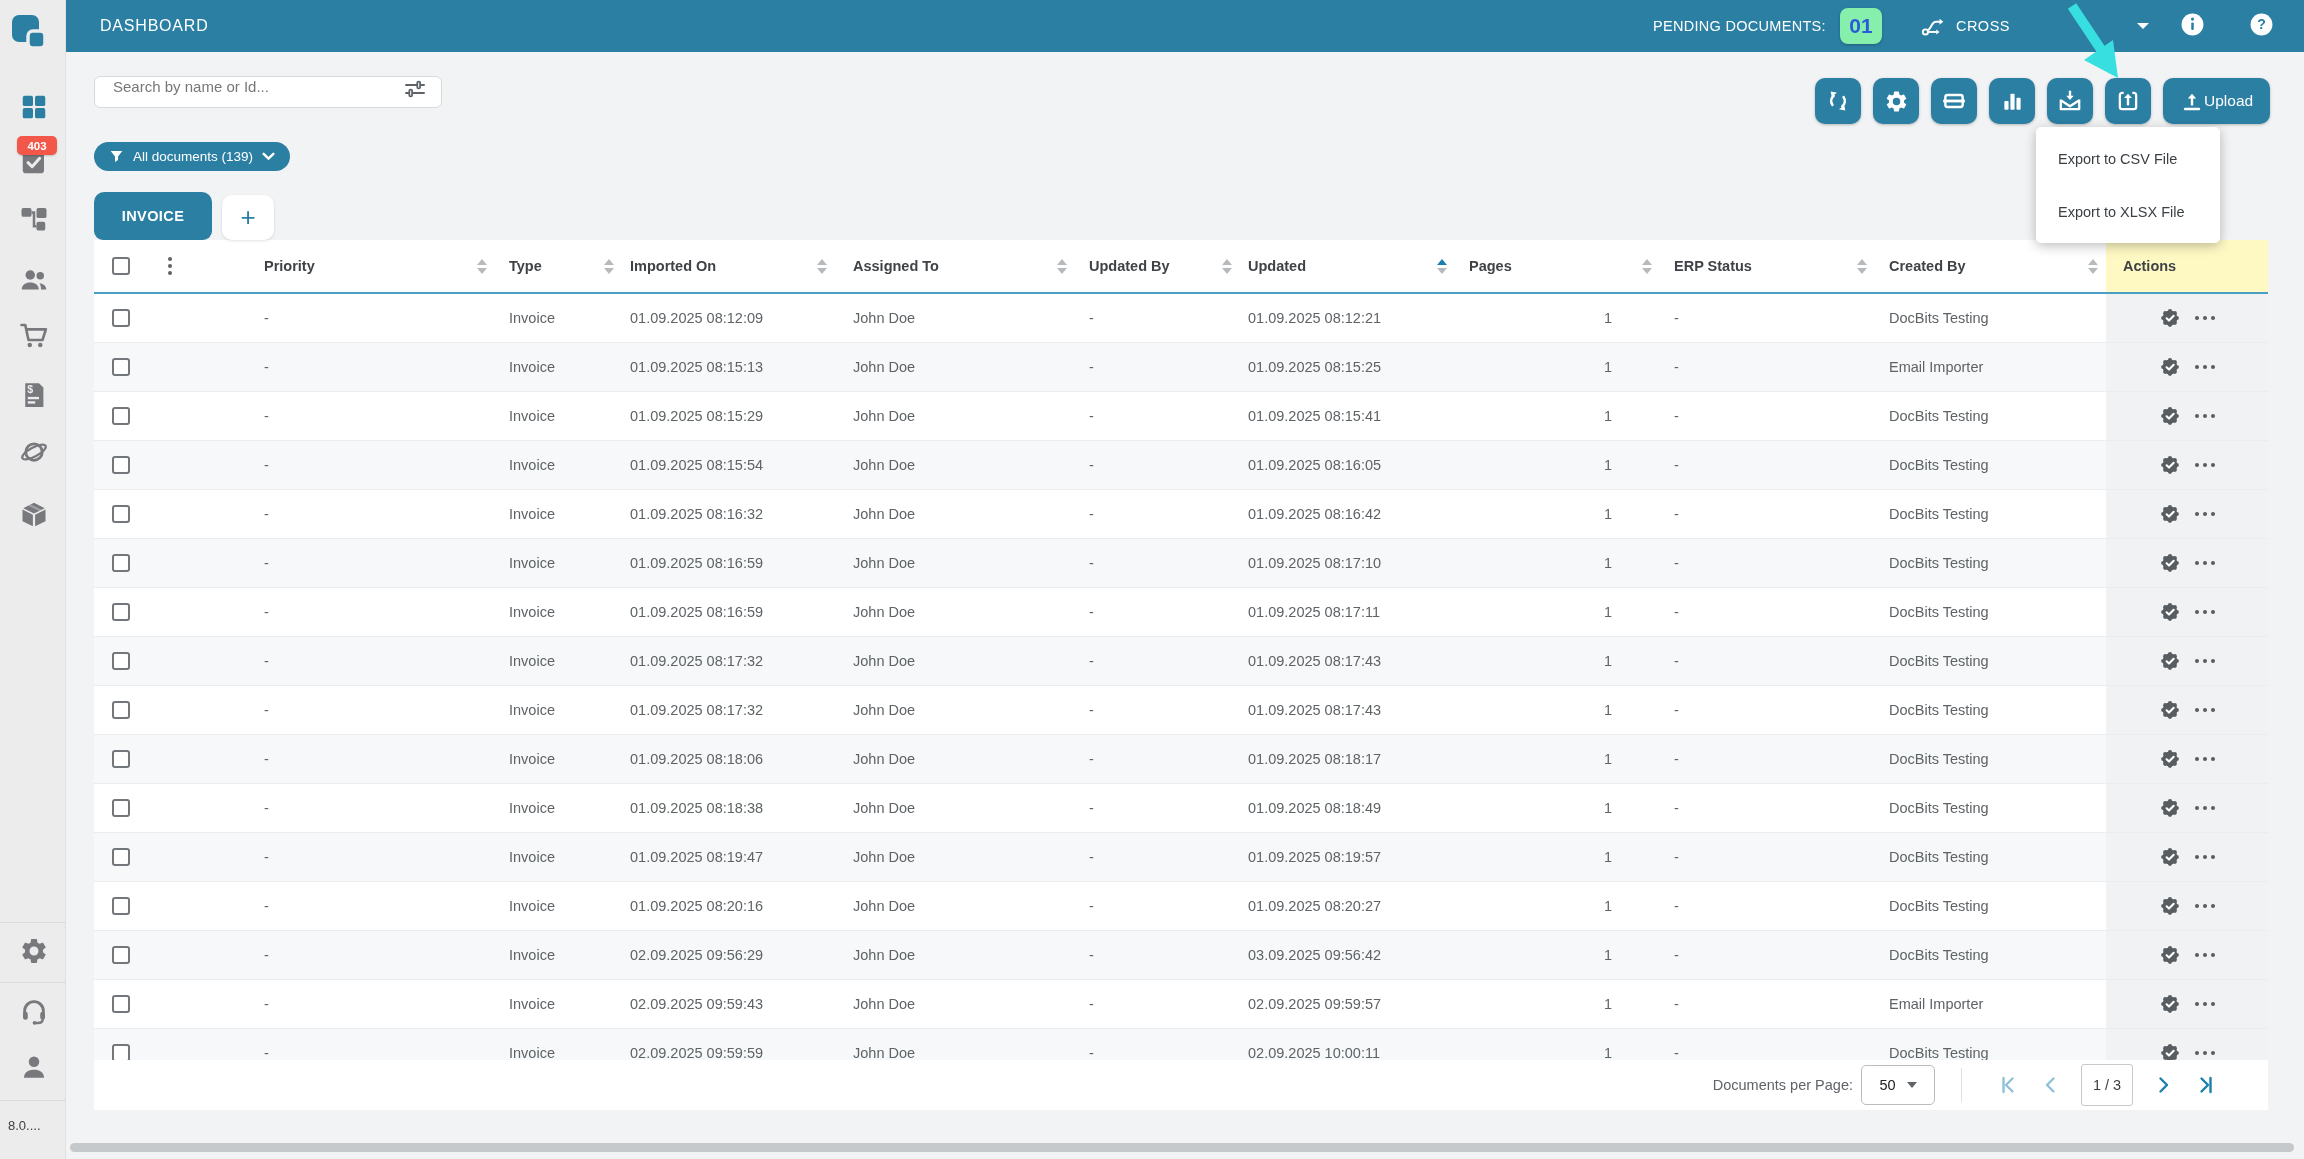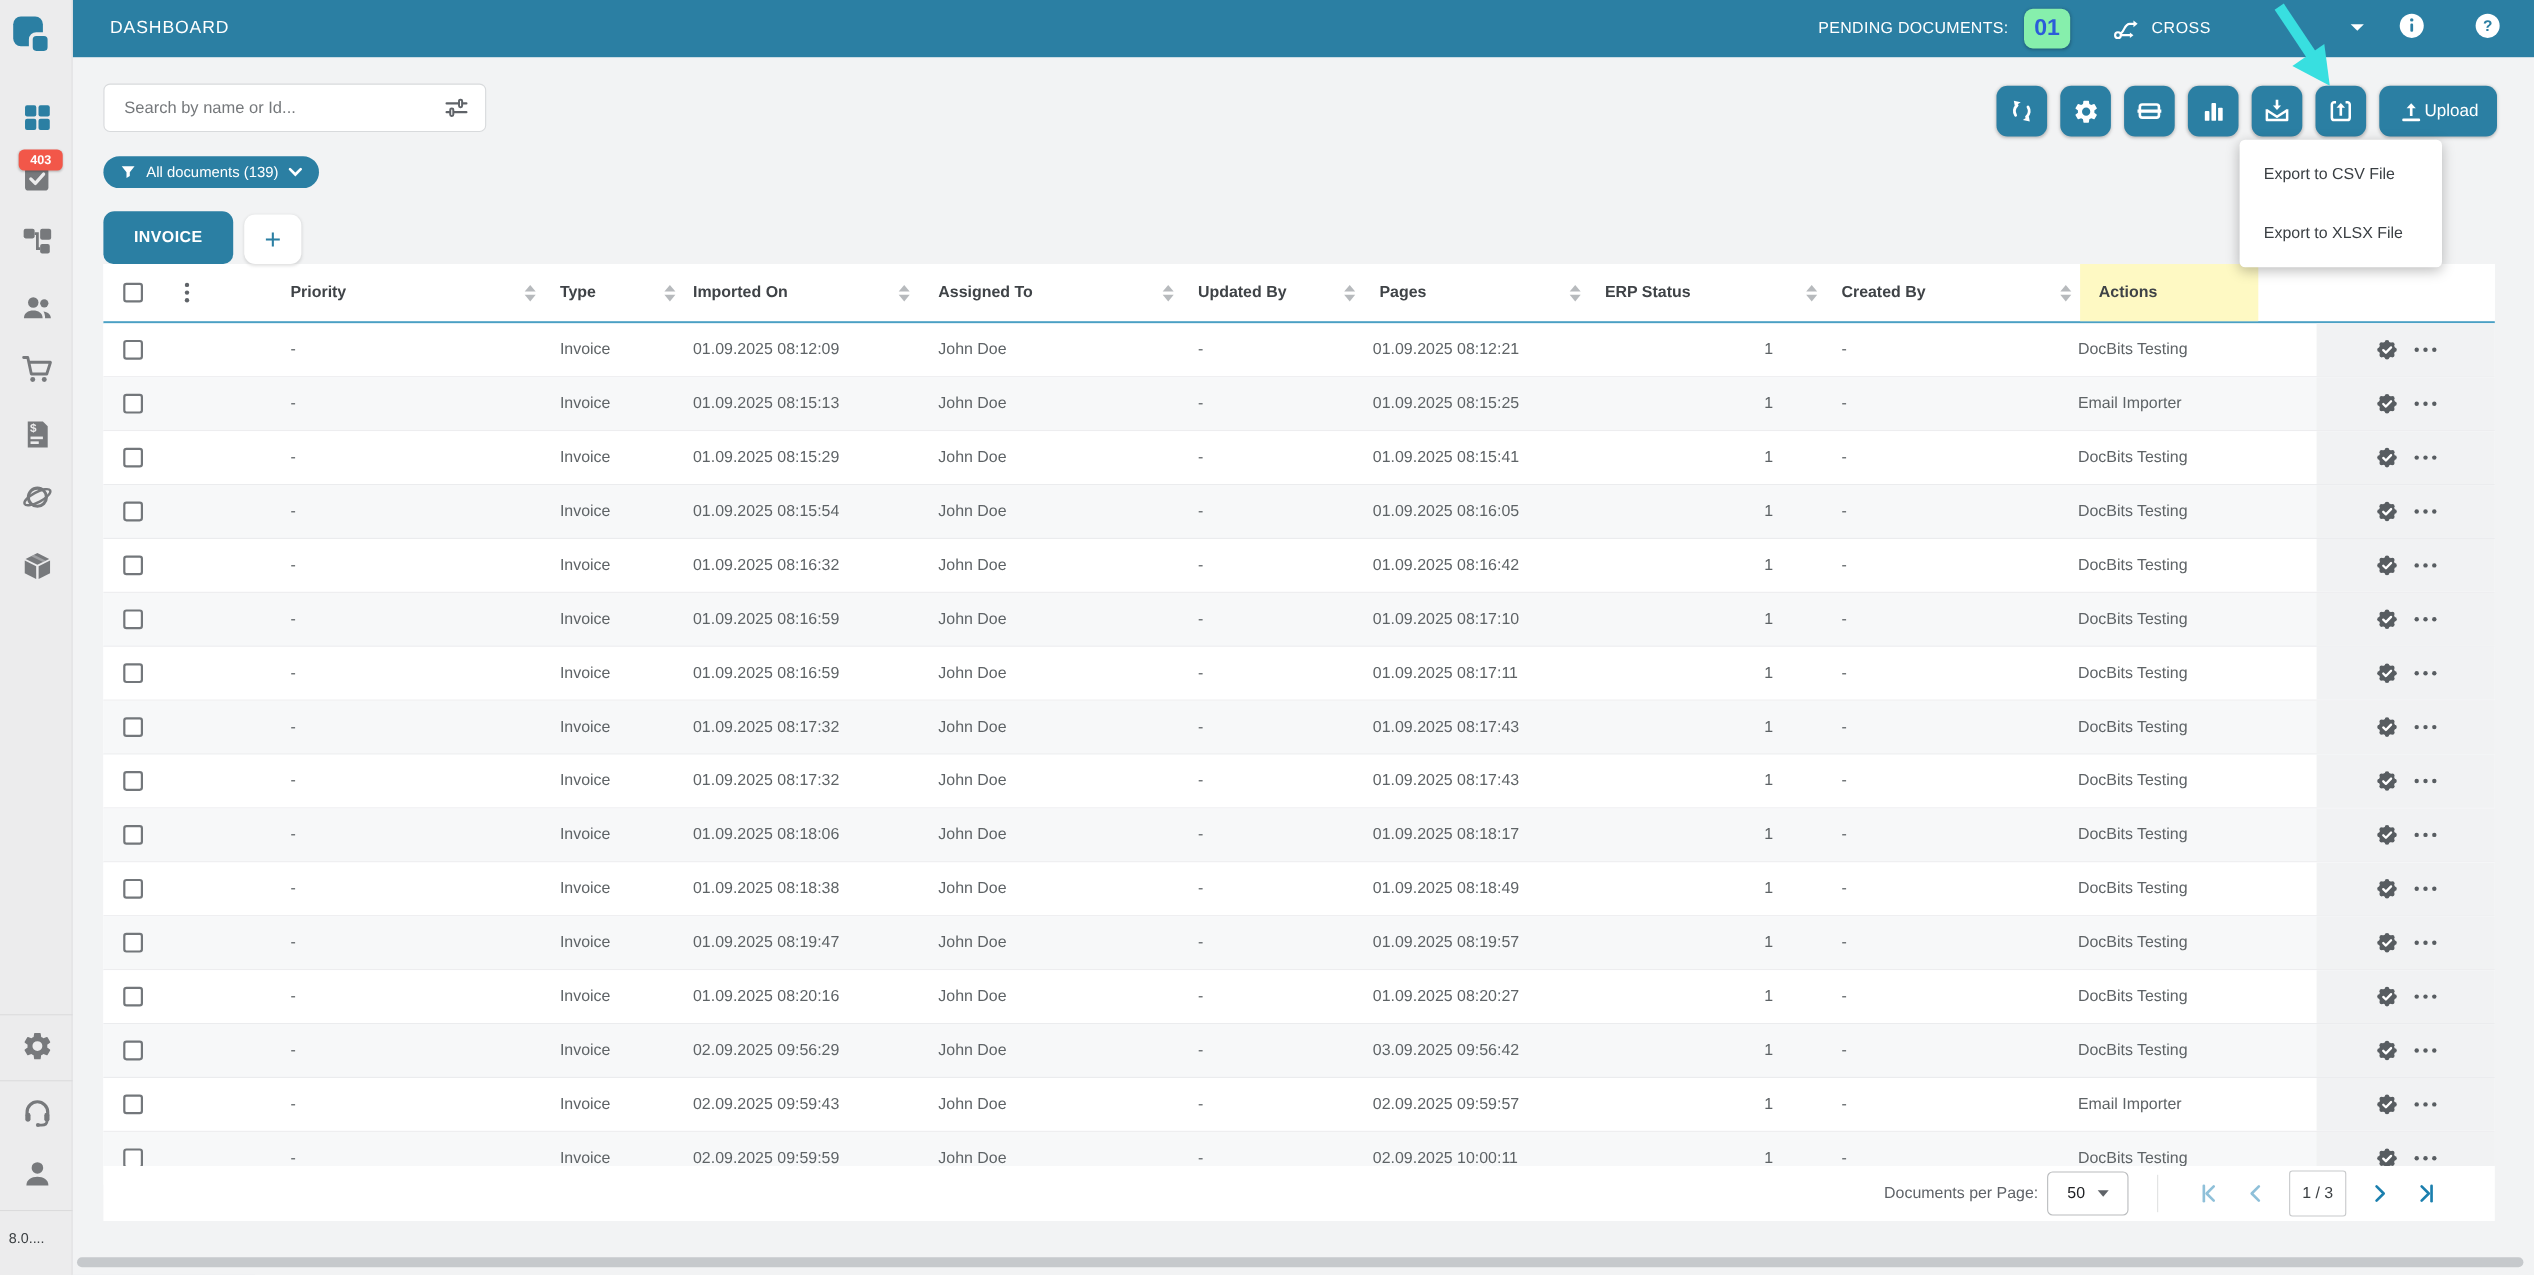--- a/index.html
+++ b/index.html
@@ -21,21 +21,21 @@
   .page-title{margin-left:34px;font-size:16px;font-weight:500;letter-spacing:.8px;}
   .tb-right{margin-left:auto;display:flex;align-items:center;margin-right:30px;}
   .pending-label{font-size:14.5px;letter-spacing:.3px;}
   .pending-badge{width:42px;height:36px;margin-left:14px;background:#86efac;border-radius:8px;color:#2b5cd9;font-weight:bold;font-size:21px;display:flex;align-items:center;justify-content:center;box-shadow:0 1px 3px rgba(0,0,0,.25);}
   .brand{margin-left:38px;display:flex;gap:10px;align-items:center;font-size:14.5px;letter-spacing:.5px;}
   .tb-caret{margin-left:126px;}
   .tb-circle{margin-left:30px;}
   .tb-circle.last{margin-left:44px;}
 
   
-  .search{position:absolute;left:94px;top:76px;width:348px;height:44px;background:#fff;border:1px solid #d8dadc;border-radius:6px;display:flex;align-items:center;box-sizing:border-box;z-index:2;gap:20px;}
+  .search{position:absolute;left:94px;top:76px;width:348px;height:32px;background:#fff;border:1px solid #d8dadc;border-radius:6px;display:flex;align-items:flex-start;box-sizing:border-box;z-index:2;gap:20px;}
   .search input{border:0;outline:0;flex:1;margin-left:16px;font-size:15px;color:#333;background:transparent;font-family:inherit;}
   .search input::placeholder{color:#75787b;}
   .tune{margin-right:14px;display:flex;}
   .dates{position:absolute;left:461px;top:76px;width:570px;height:48px;background:#fff;border:1px solid #d8dadc;border-radius:6px;display:flex;align-items:center;justify-content:space-evenly;box-sizing:border-box;padding:0 8px;z-index:2;}
   .date-btn{font-size:14px;font-weight:500;color:#5f6368;letter-spacing:.6px;cursor:default;}
 
   .toolbar{position:absolute;left:1815px;top:78px;display:flex;gap:12px;z-index:2;}
   .tool-btn{width:46px;height:46px;border-radius:10px;background:#2b7fa3;display:flex;align-items:center;justify-content:center;box-shadow:0 1px 3px rgba(0,0,0,.25);}
   .upload-btn{height:46px;padding:0 17px;border-radius:10px;background:#2b7fa3;display:flex;align-items:center;justify-content:center;color:#fff;font-size:15.5px;font-weight:500;box-shadow:0 1px 3px rgba(0,0,0,.25);}
 
@@ -348,20 +348,27 @@
             <i class="tri dn"></i>
           </span>
         </div>
         <div class="th c-updatedby">
           <span class="th-label">Updated By</span>
           <span class="sort">
             <i class="tri up"></i>
             <i class="tri dn"></i>
           </span>
         </div>
+        <div class="th c-updated">
+          <span class="th-label">Updated</span>
+          <span class="sort">
+            <i class="tri up on"></i>
+            <i class="tri dn"></i>
+          </span>
+        </div>
         <div class="th c-pages">
           <span class="th-label">Pages</span>
           <span class="sort">
             <i class="tri up"></i>
             <i class="tri dn"></i>
           </span>
         </div>
         <div class="th c-erp">
           <span class="th-label">ERP Status</span>
           <span class="sort">

